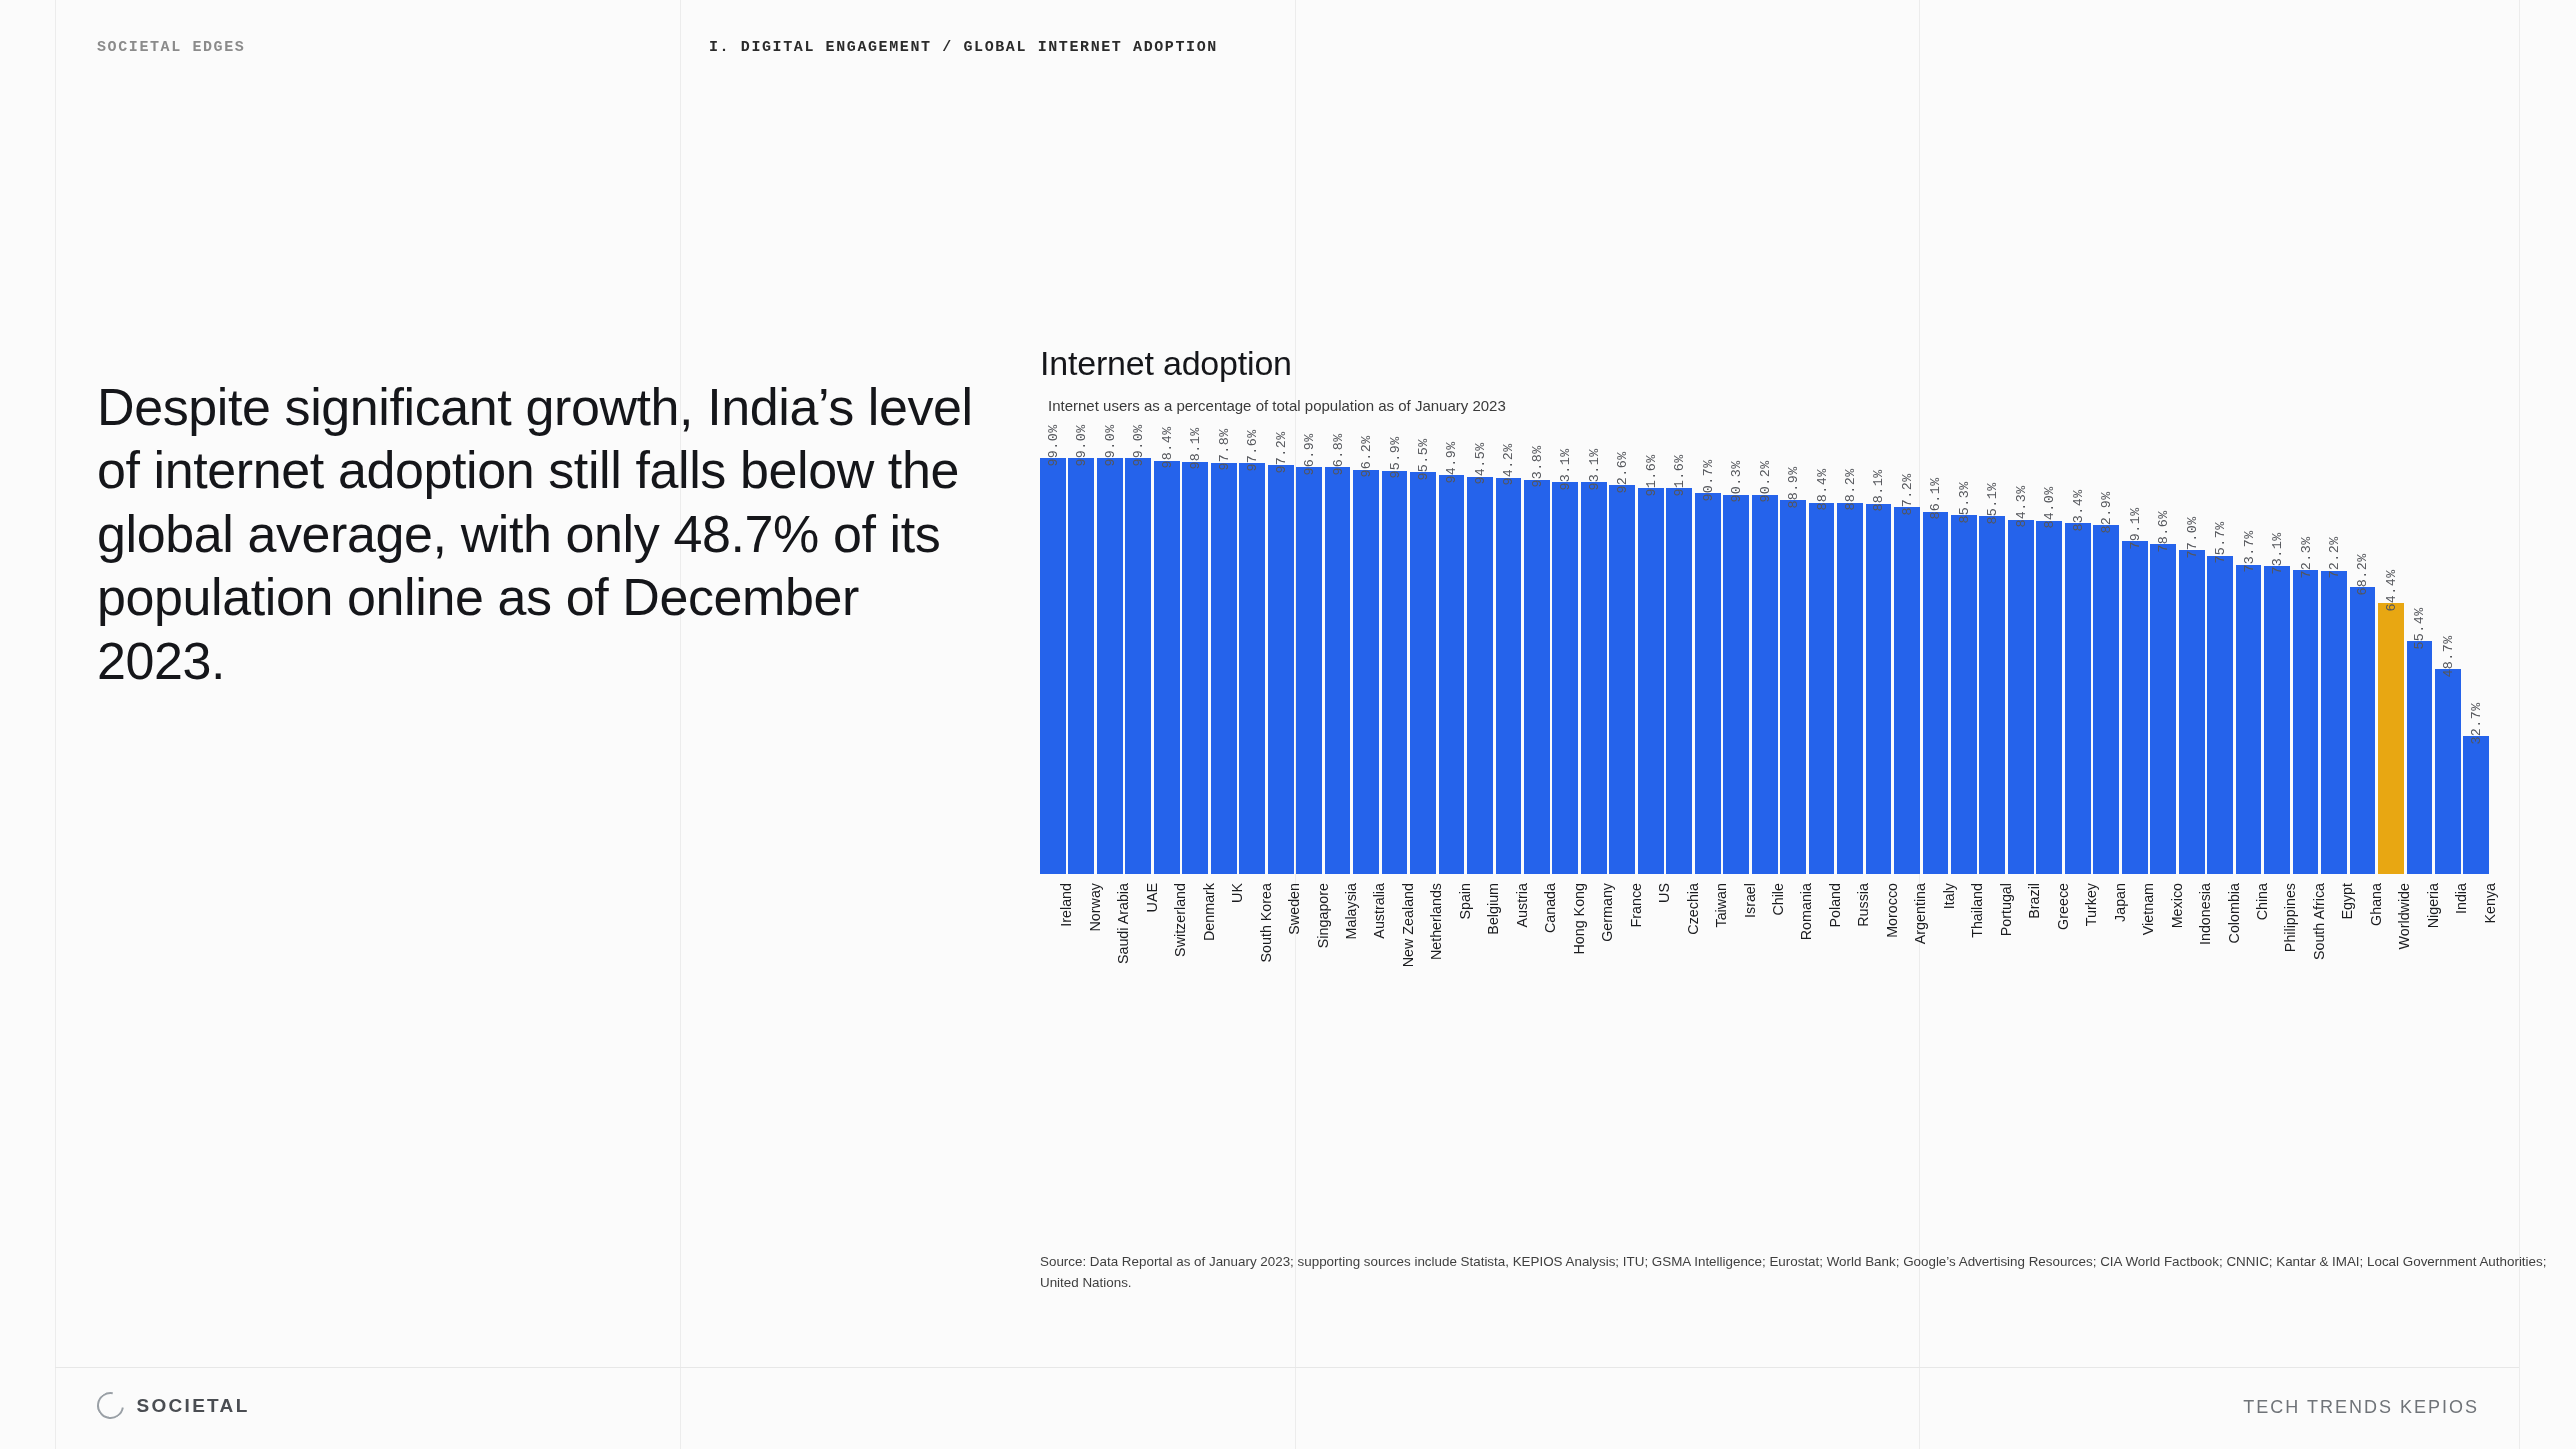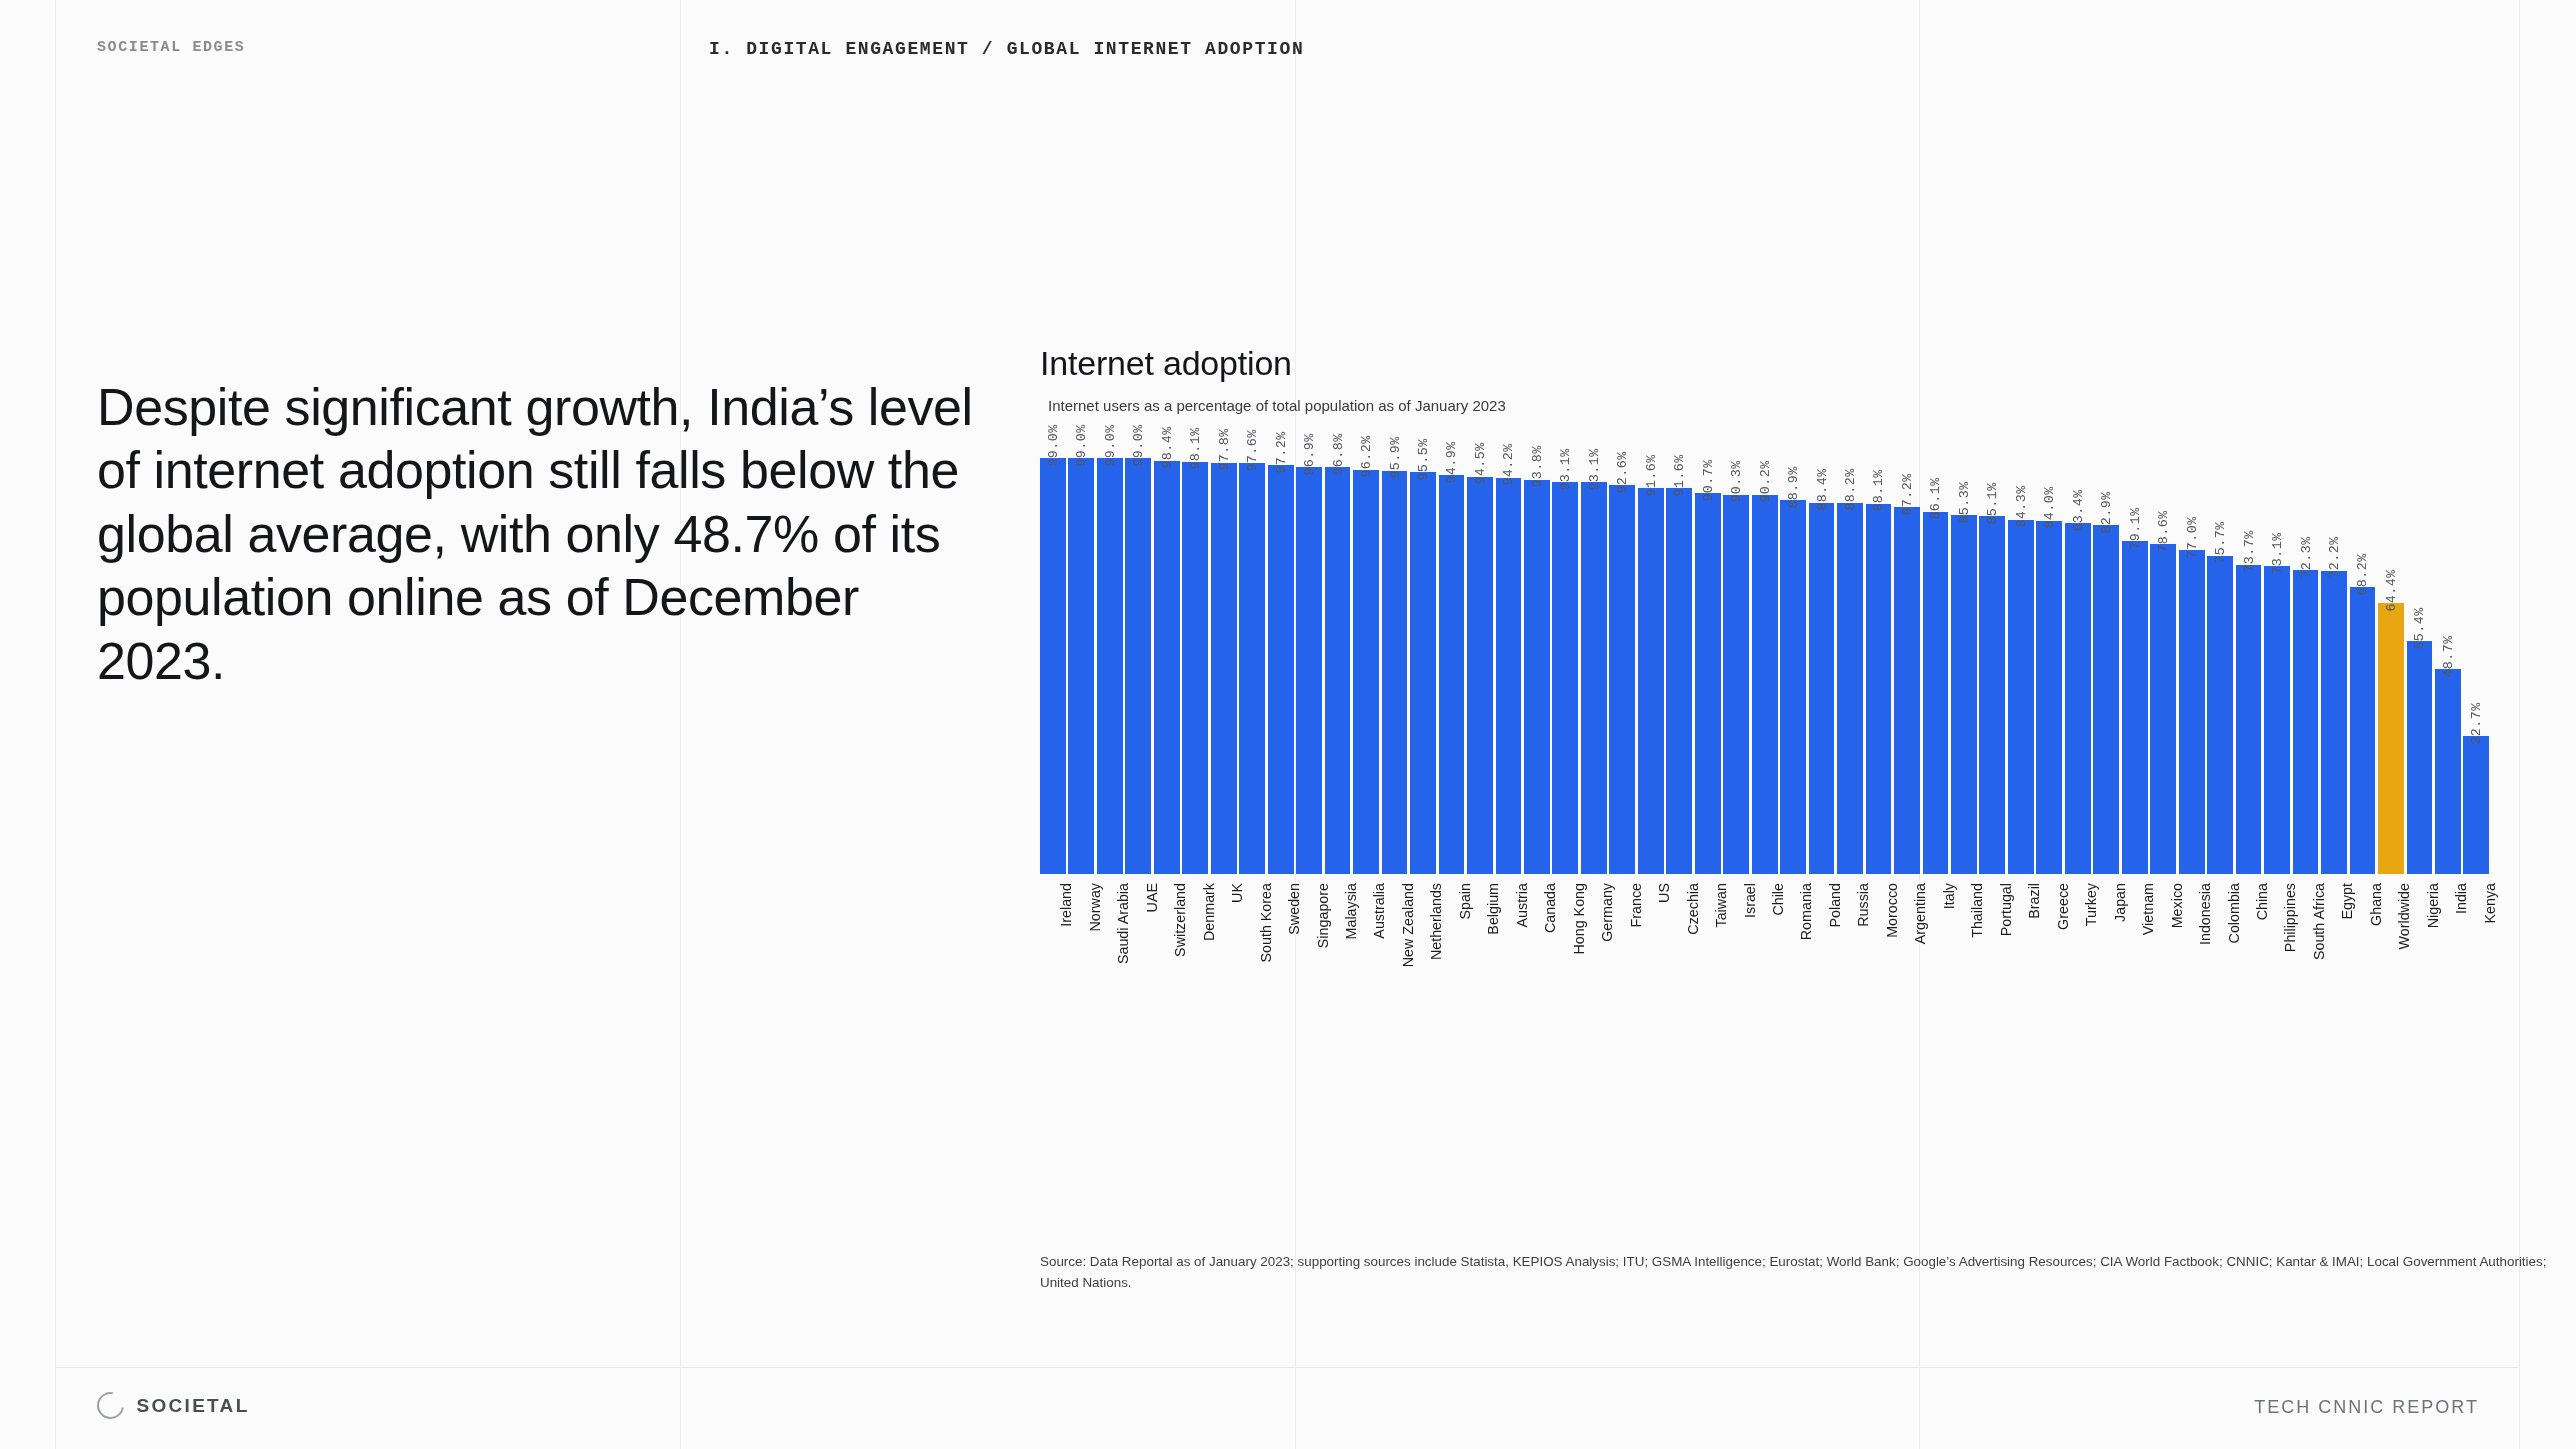--- a/index.html
+++ b/index.html
@@ -40,21 +40,21 @@
     left: 97px; top: 0;
     font-family: "Liberation Mono", monospace;
     font-size: 15px;
     letter-spacing: 1.6px;
     color: #8b8b8b;
   }
   .eyebrow-center {
     position: absolute;
     left: 709px; top: 0;
     font-family: "Liberation Mono", monospace;
-    font-size: 18px;
+    font-size: 15px;
     letter-spacing: 1.6px;
     color: #2b2b2b;
   }
 
   
   .headline {
     position: absolute;
     left: 97px; top: 376px;
     width: 894px;
     font-size: 52px;
@@ -572,15 +572,15 @@
       </div>
   </div>
 
   <div class="source">Source: Data Reportal as of January 2023; supporting sources include Statista, KEPIOS Analysis; ITU; GSMA Intelligence; Eurostat; World Bank; Google’s Advertising Resources; CIA World Factbook; CNNIC; Kantar &amp; IMAI; Local Government Authorities; United Nations.</div>
 
   <div class="footer-rule"></div>
   <div class="footer-logo">
     <div class="mark"></div>
     <div class="wordmark">SOCIETAL</div>
   </div>
-  <div class="footer-right">TECH CNNIC REPORT</div>
+  <div class="footer-right">TECH TRENDS KEPIOS</div>
 </div>
 
 
 </body></html>

